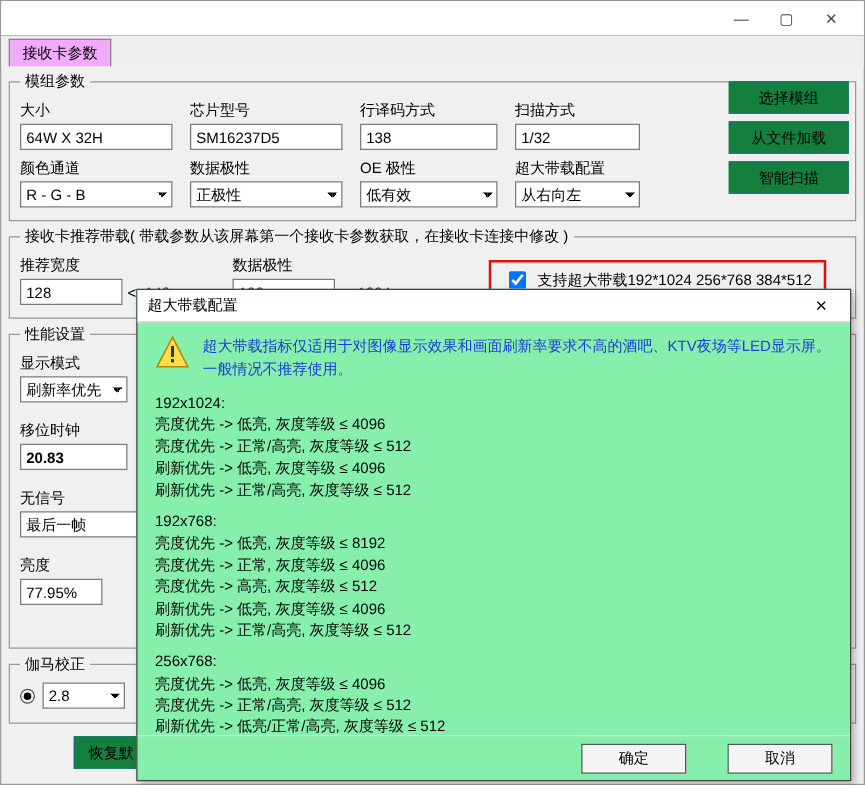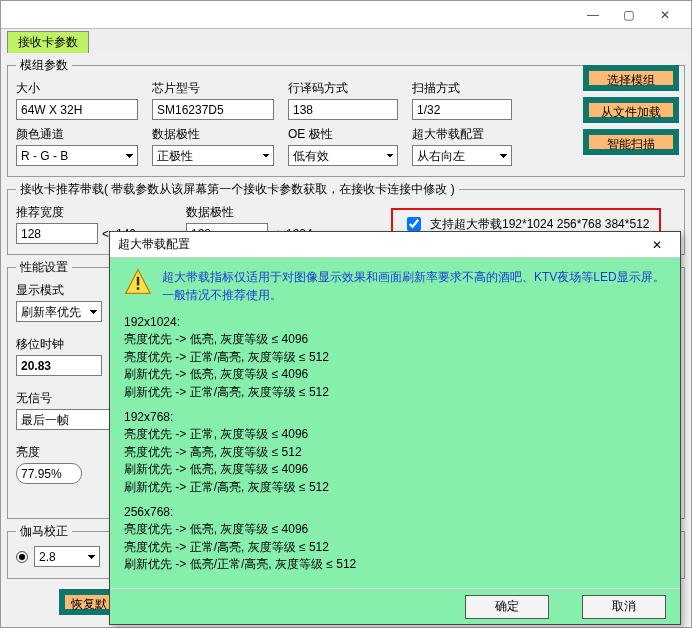--- a/index.html
+++ b/index.html
@@ -4,33 +4,33 @@
 <style>
 * { box-sizing: border-box; font-family: "Microsoft YaHei", "SimSun", sans-serif; font-size: 12px; }
 body { margin: 0; background: #fff; width: 692px; height: 628px; overflow: hidden; }
 
 
 .main-window { width: 692px; height: 628px; border: 1px solid #999; background: #f0f0f0; position: relative; }
 .titlebar { height: 28px; border-bottom: 1px solid #bbb; display: flex; align-items: center; justify-content: flex-end; padding: 0 8px; background: #fff; }
 .titlebar .winbtn { width: 36px; height: 20px; display: flex; align-items: center; justify-content: center; color: #444; }
 
 .tabstrip { height: 24px; padding: 2px 6px 0 6px; background: #eee; }
-.tabstrip .tab { display: inline-block; border: 1px solid #888; border-bottom: none; padding: 2px 10px; background: #bef264; }
+.tabstrip .tab { display: inline-block; border: 1px solid #888; border-bottom: none; padding: 2px 10px; background: #f0abfc; }
 
 fieldset { border: 1px solid #999; margin: 4px 6px; padding: 6px 8px 10px 8px; }
 legend { padding: 0 4px; }
 
 .row { display: flex; flex-wrap: wrap; gap: 10px 14px; }
 .cell { display: flex; flex-direction: column; gap: 2px; }
 label.lbl { color: #000; }
 input.text, select.select { border: 1px solid #7a7a7a; background: #fff; height: 21px; padding: 0 4px; }
 select.select { appearance: none; background-image: linear-gradient(45deg,transparent 50%,#000 50%),linear-gradient(135deg,#000 50%,transparent 50%); background-position: right 7px top 8px, right 3px top 8px; background-size: 4px 4px,4px 4px; background-repeat: no-repeat; padding-right: 4px; }
 
 .sidebtns { position: absolute; right: 12px; top: 64px; display: flex; flex-direction: column; gap: 6px; }
-button.btn { border: 6px solid #0f766e; background: #fdba74; height: 26px; width: 96px; cursor: pointer; }
+button.btn { border: 1px solid #0f766e; background: #15803d; height: 26px; width: 96px; cursor: pointer; }
 
 .recwrap { display: flex; align-items: center; gap: 10px; }
 .recwrap .pair { display: flex; align-items: center; gap: 4px; }
 .hint { color: #000; }
 
 .redbox { border: 2px solid #d11; padding: 4px 10px; margin-left: 25px; display: flex; align-items: center; gap: 6px; }
 .redbox input[type=checkbox] { width: 14px; height: 14px; }
 
 .left-col { width: 100px; }
 .left-col .cell { margin-bottom: 8px; }
@@ -151,21 +151,21 @@
       <div class="cell" style="margin-top:14px;">
         <label class="lbl">移位时钟</label>
         <input class="text" style="width: 86px; font-weight: bold;" value="20.83">
       </div>
       <div class="cell" style="margin-top:14px;">
         <label class="lbl">无信号</label>
         <select class="select" style="width:110px"><option>最后一帧</option></select>
       </div>
       <div class="cell" style="margin-top:14px;">
         <label class="lbl">亮度</label>
-        <input class="text" style="width: 66px; border-radius: 10px;" value="77.95%">
+        <input class="text" style="width: 66px;" value="77.95%">
       </div>
     </div>
   </fieldset>
 
   <fieldset style="height:56px;">
     <legend>伽马校正</legend>
     <div class="gamma-row">
       <span class="radio checked"></span>
       <select class="select" style="width:66px"><option>2.8</option></select>
     </div>
@@ -194,20 +194,21 @@
       <div class="speclist" id="speclist">
           <div class="group">
             <div class="ghead">192x1024:</div>
             <div class="gline">亮度优先 -&gt; 低亮, 灰度等级 ≤ 4096</div>
             <div class="gline">亮度优先 -&gt; 正常/高亮, 灰度等级 ≤ 512</div>
             <div class="gline">刷新优先 -&gt; 低亮, 灰度等级 ≤ 4096</div>
             <div class="gline">刷新优先 -&gt; 正常/高亮, 灰度等级 ≤ 512</div>
           </div>
           <div class="group">
             <div class="ghead">192x768:</div>
+            <div class="gline">亮度优先 -&gt; 低亮, 灰度等级 ≤ 8192</div>
             <div class="gline">亮度优先 -&gt; 正常, 灰度等级 ≤ 4096</div>
             <div class="gline">亮度优先 -&gt; 高亮, 灰度等级 ≤ 512</div>
             <div class="gline">刷新优先 -&gt; 低亮, 灰度等级 ≤ 4096</div>
             <div class="gline">刷新优先 -&gt; 正常/高亮, 灰度等级 ≤ 512</div>
           </div>
           <div class="group">
             <div class="ghead">256x768:</div>
             <div class="gline">亮度优先 -&gt; 低亮, 灰度等级 ≤ 4096</div>
             <div class="gline">亮度优先 -&gt; 正常/高亮, 灰度等级 ≤ 512</div>
             <div class="gline">刷新优先 -&gt; 低亮/正常/高亮, 灰度等级 ≤ 512</div>

